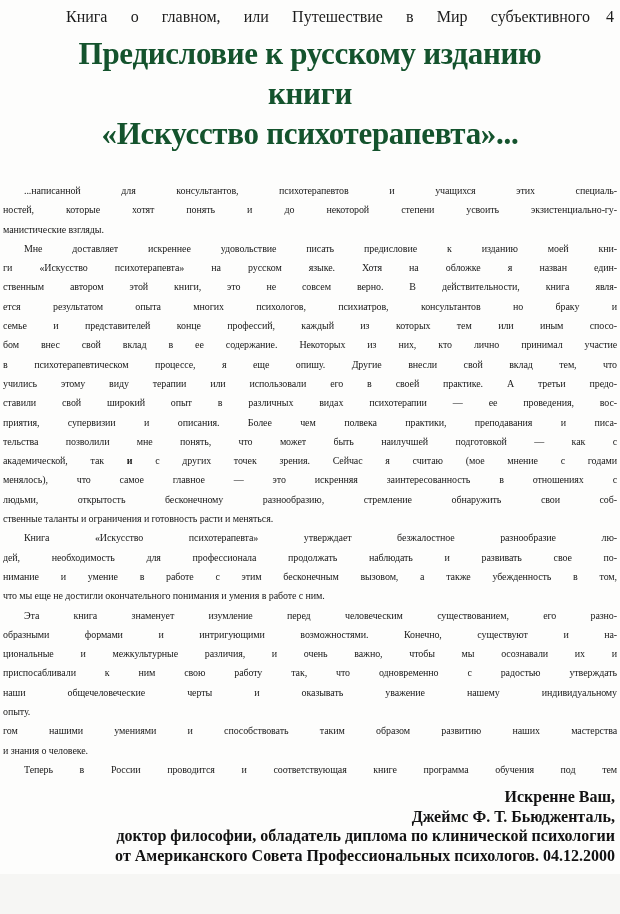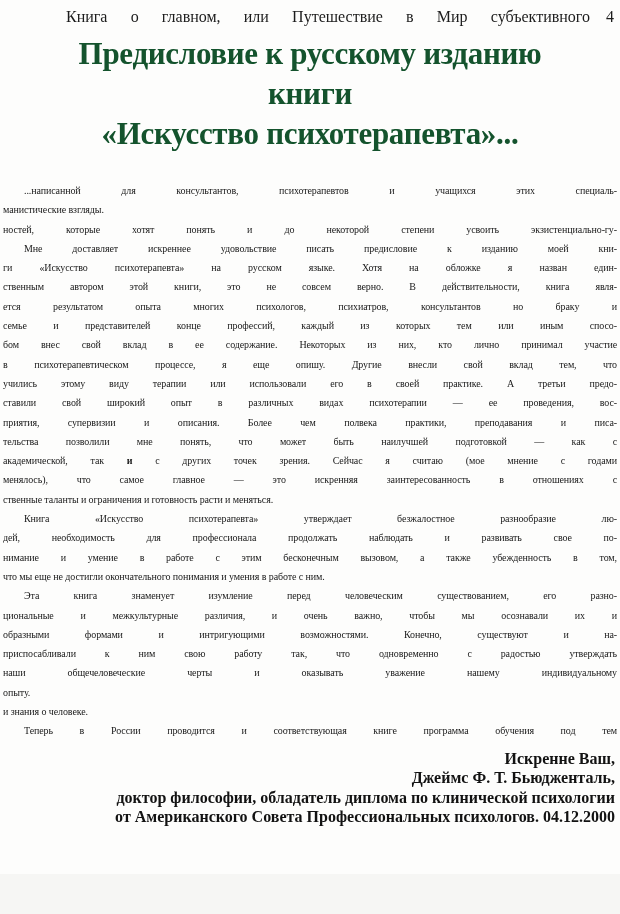--- a/index.html
+++ b/index.html
@@ -90,54 +90,56 @@
 
   <div class="chapter-title">
     <div>Предисловие к русскому изданию</div>
     <div>книги</div>
     <div>«Искусство психотерапевта»...</div>
   </div>
 
   <div class="body-text">
       <div class="para">
         <div class="bline first">...написанной для консультантов, психотерапевтов и учащихся этих специаль-</div>
+        <div class="bline">ностей, которые хотят понять и до некоторой степени усвоить экзистенциально-гу-</div>
         <div class="bline last">манистические взгляды.</div>
-        <div class="bline">ностей, которые хотят понять и до некоторой степени усвоить экзистенциально-гу-</div>
       </div>
       <div class="para">
         <div class="bline first">Мне доставляет искреннее удовольствие писать предисловие к изданию моей кни-</div>
         <div class="bline">ги «Искусство психотерапевта» на русском языке. Хотя на обложке я назван един-</div>
         <div class="bline">ственным автором этой книги, это не совсем верно. В действительности, книга явля-</div>
         <div class="bline">ется результатом опыта многих психологов, психиатров, консультантов но браку и</div>
         <div class="bline">семье и представителей конце профессий, каждый из которых тем или иным спосо-</div>
         <div class="bline">бом внес свой вклад в ее содержание. Некоторых из них, кто лично принимал участие</div>
         <div class="bline">в психотерапевтическом процессе, я еще опишу. Другие внесли свой вклад тем, что</div>
         <div class="bline">учились этому виду терапии или использовали его в своей практике. А третьи предо-</div>
         <div class="bline">ставили свой широкий опыт в различных видах психотерапии — ее проведения, вос-</div>
         <div class="bline">приятия, супервизии и описания. Более чем полвека практики, преподавания и писа-</div>
         <div class="bline">тельства позволили мне понять, что может быть наилучшей подготовкой — как с</div>
         <div class="bline">академической, так <b>и</b> с других точек зрения. Сейчас я считаю (мое мнение с годами</div>
         <div class="bline">менялось), что самое главное — это искренняя заинтересованность в отношениях с</div>
+        <div class="bline">людьми, открытость бесконечному разнообразию, стремление обнаружить свои соб-</div>
         <div class="bline last">ственные таланты и ограничения и готовность расти и меняться.</div>
       </div>
       <div class="para">
         <div class="bline first">Книга «Искусство психотерапевта» утверждает безжалостное разнообразие лю-</div>
         <div class="bline">дей, необходимость для профессионала продолжать наблюдать и развивать свое по-</div>
         <div class="bline">нимание и умение в работе с этим бесконечным вызовом, а также убежденность в том,</div>
         <div class="bline last">что мы еще не достигли окончательного понимания и умения в работе с ним.</div>
       </div>
       <div class="para">
         <div class="bline first">Эта книга знаменует изумление перед человеческим существованием, его разно-</div>
+        <div class="bline">образными формами и интригующими возможностями. Конечно, существуют и на-</div>
         <div class="bline">циональные и межкультурные различия, и очень важно, чтобы мы осознавали их и</div>
-        <div class="bline">образными формами и интригующими возможностями. Конечно, существуют и на-</div>
         <div class="bline">приспосабливали к ним свою работу так, что одновременно с радостью утверждать</div>
         <div class="bline">наши общечеловеческие черты и оказывать уважение нашему индивидуальному</div>
         <div class="bline last">опыту.</div>
       </div>
       <div class="para">
+        <div class="bline">гом нашими умениями и способствовать таким образом развитию наших мастерства</div>
         <div class="bline last">и знания о человеке.</div>
       </div>
       <div class="para">
         <div class="bline first">Теперь в России проводится и соответствующая книге программа обучения под тем</div>
       </div>
     </div>
 
   <div class="signature">
     <div>Искренне Ваш,</div>
     <div>Джеймс Ф. Т. Бьюдженталь,</div>

